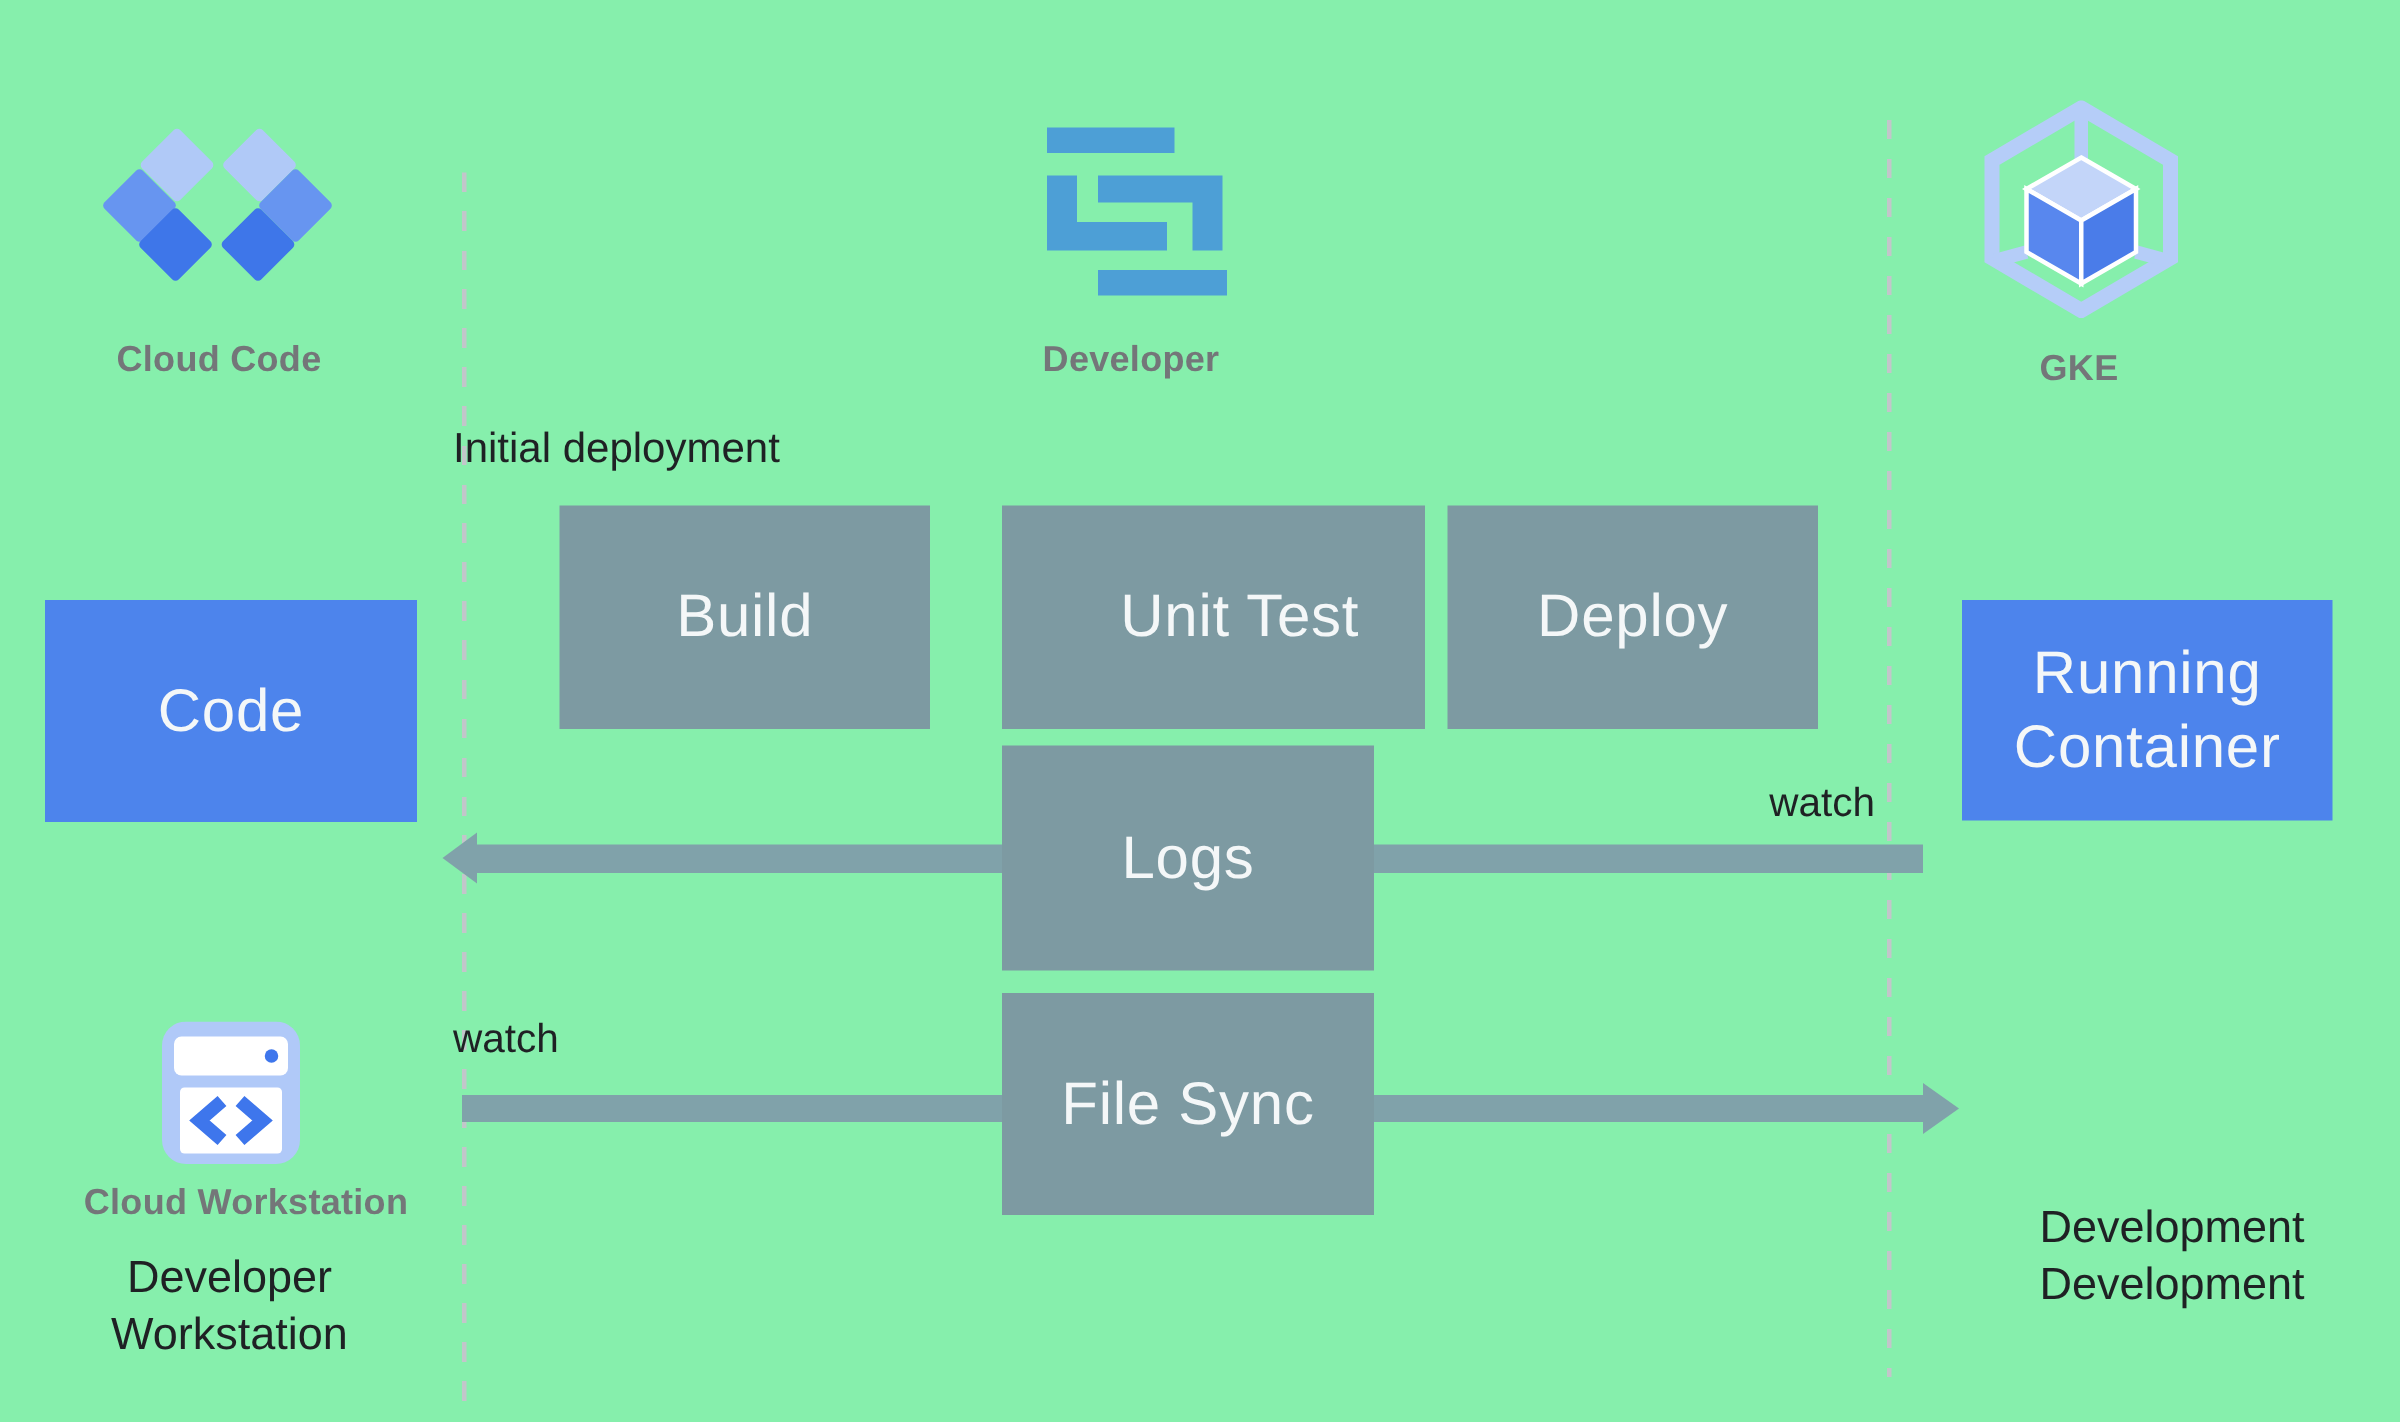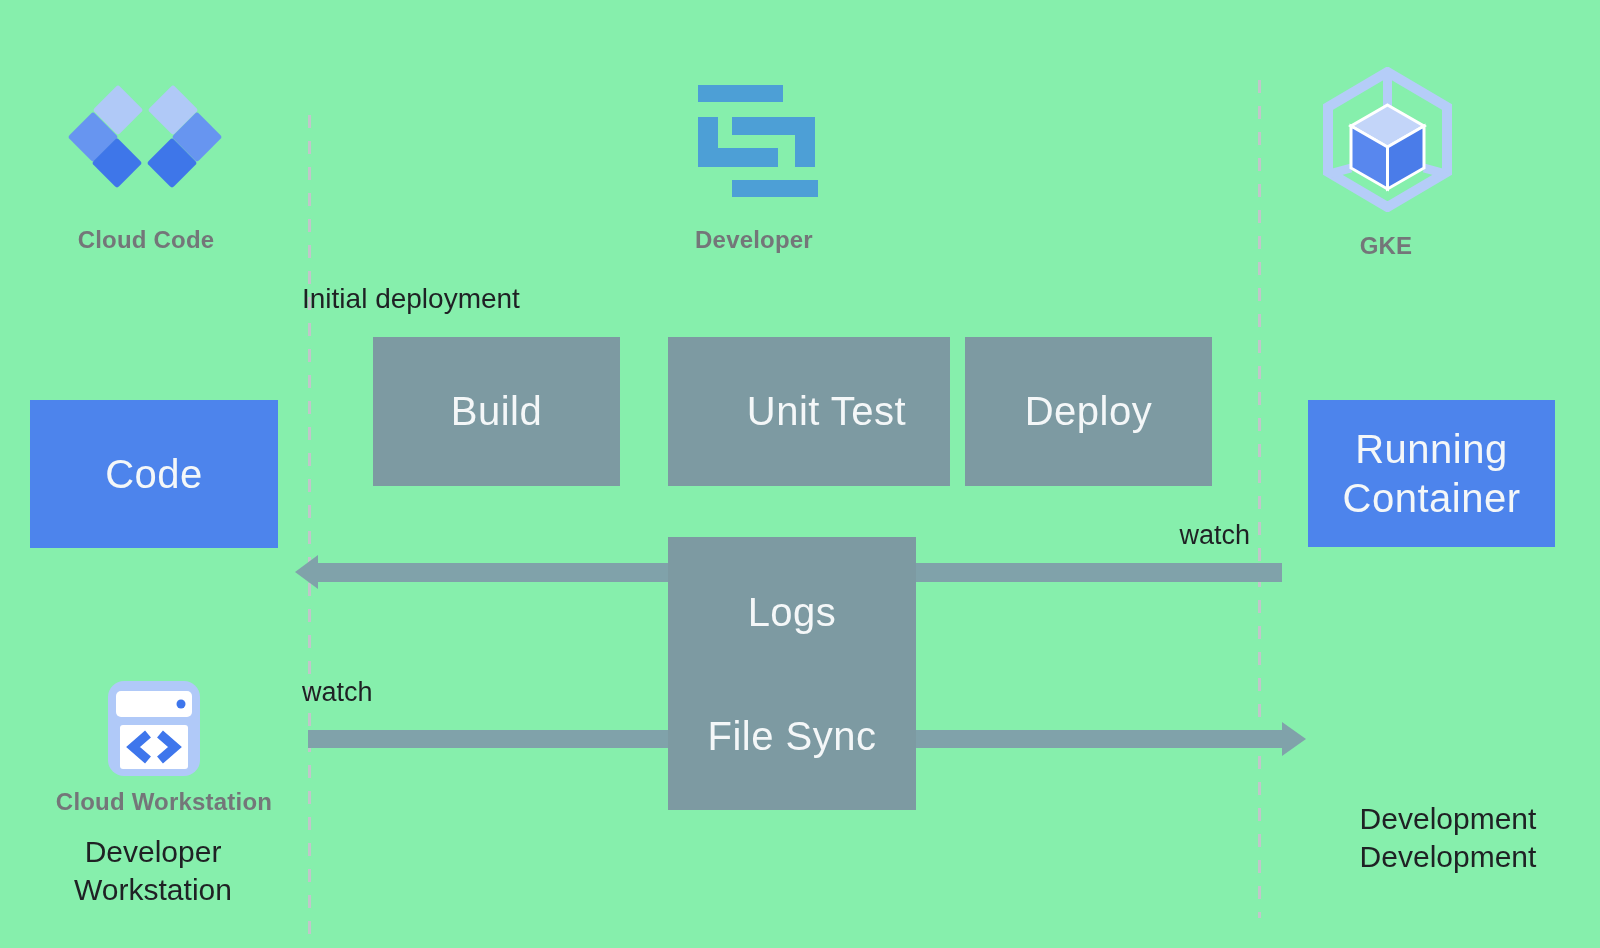--- a/index.html
+++ b/index.html
@@ -20,21 +20,21 @@
     position:absolute;display:flex;align-items:center;justify-content:center;
     color:var(--box-text);font-size:40px;line-height:49px;text-align:center;z-index:2;
     letter-spacing:0.5px;
   }
   .teal{background:var(--teal-box);}
   .blue{background:var(--blue-box);}
   .box-code{left:30px;top:400px;width:248px;height:148px;}
   .box-build{left:373px;top:337px;width:247px;height:149px;}
   .box-unit-test{left:668px;top:337px;width:247px;height:149px;padding-left:35px;}
   .box-deploy{left:965px;top:337px;width:247px;height:149px;}
-  .box-logs{left:668px;top:497px;width:248px;height:150px;margin-top:40px;}
+  .box-logs{left:668px;top:497px;width:248px;height:150px;}
   .box-file-sync{left:668px;top:662px;width:248px;height:148px;}
   .box-running{left:1308px;top:400px;width:247px;height:147px;padding:0 14px;box-sizing:border-box;}
 
   
   .shaft{position:absolute;height:19px;background:var(--arrow);z-index:1;}
   .shaft-logs{left:317px;top:563px;width:965px;}
   .shaft-sync{left:308px;top:730px;width:974px;height:18px;}
   .head{position:absolute;width:0;height:0;z-index:1;}
   .head-left{
     left:295px;top:555px;

